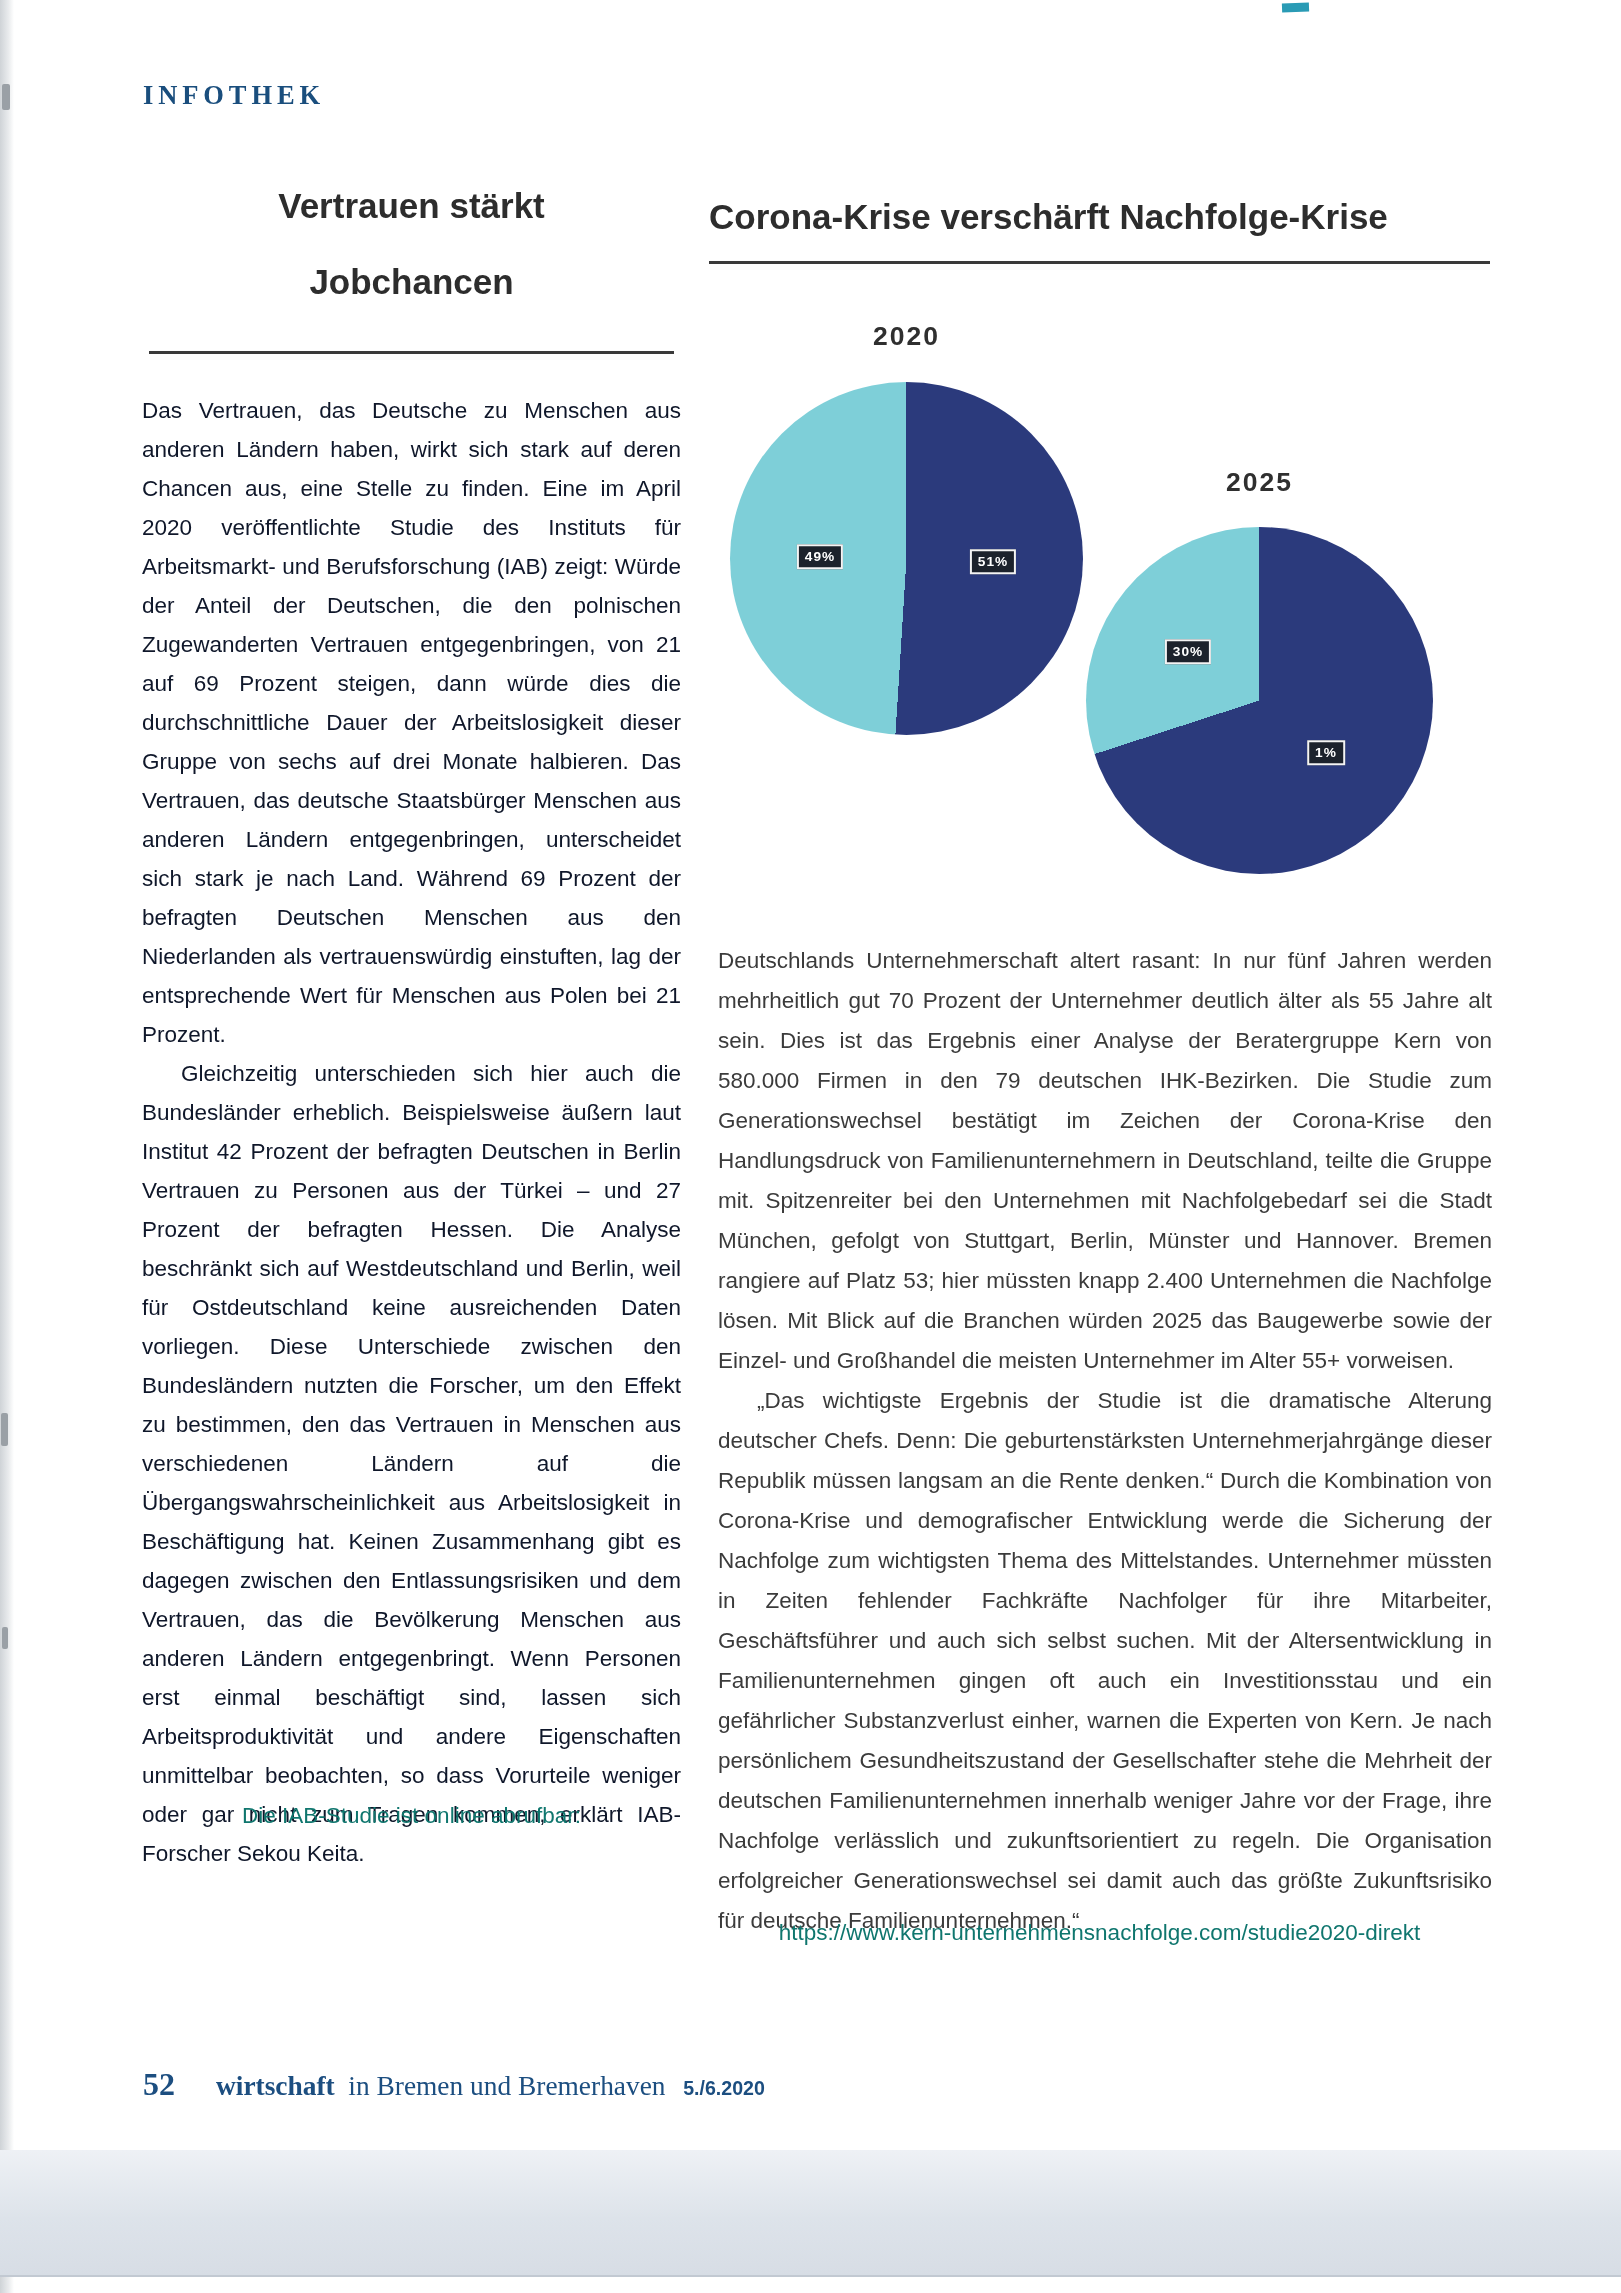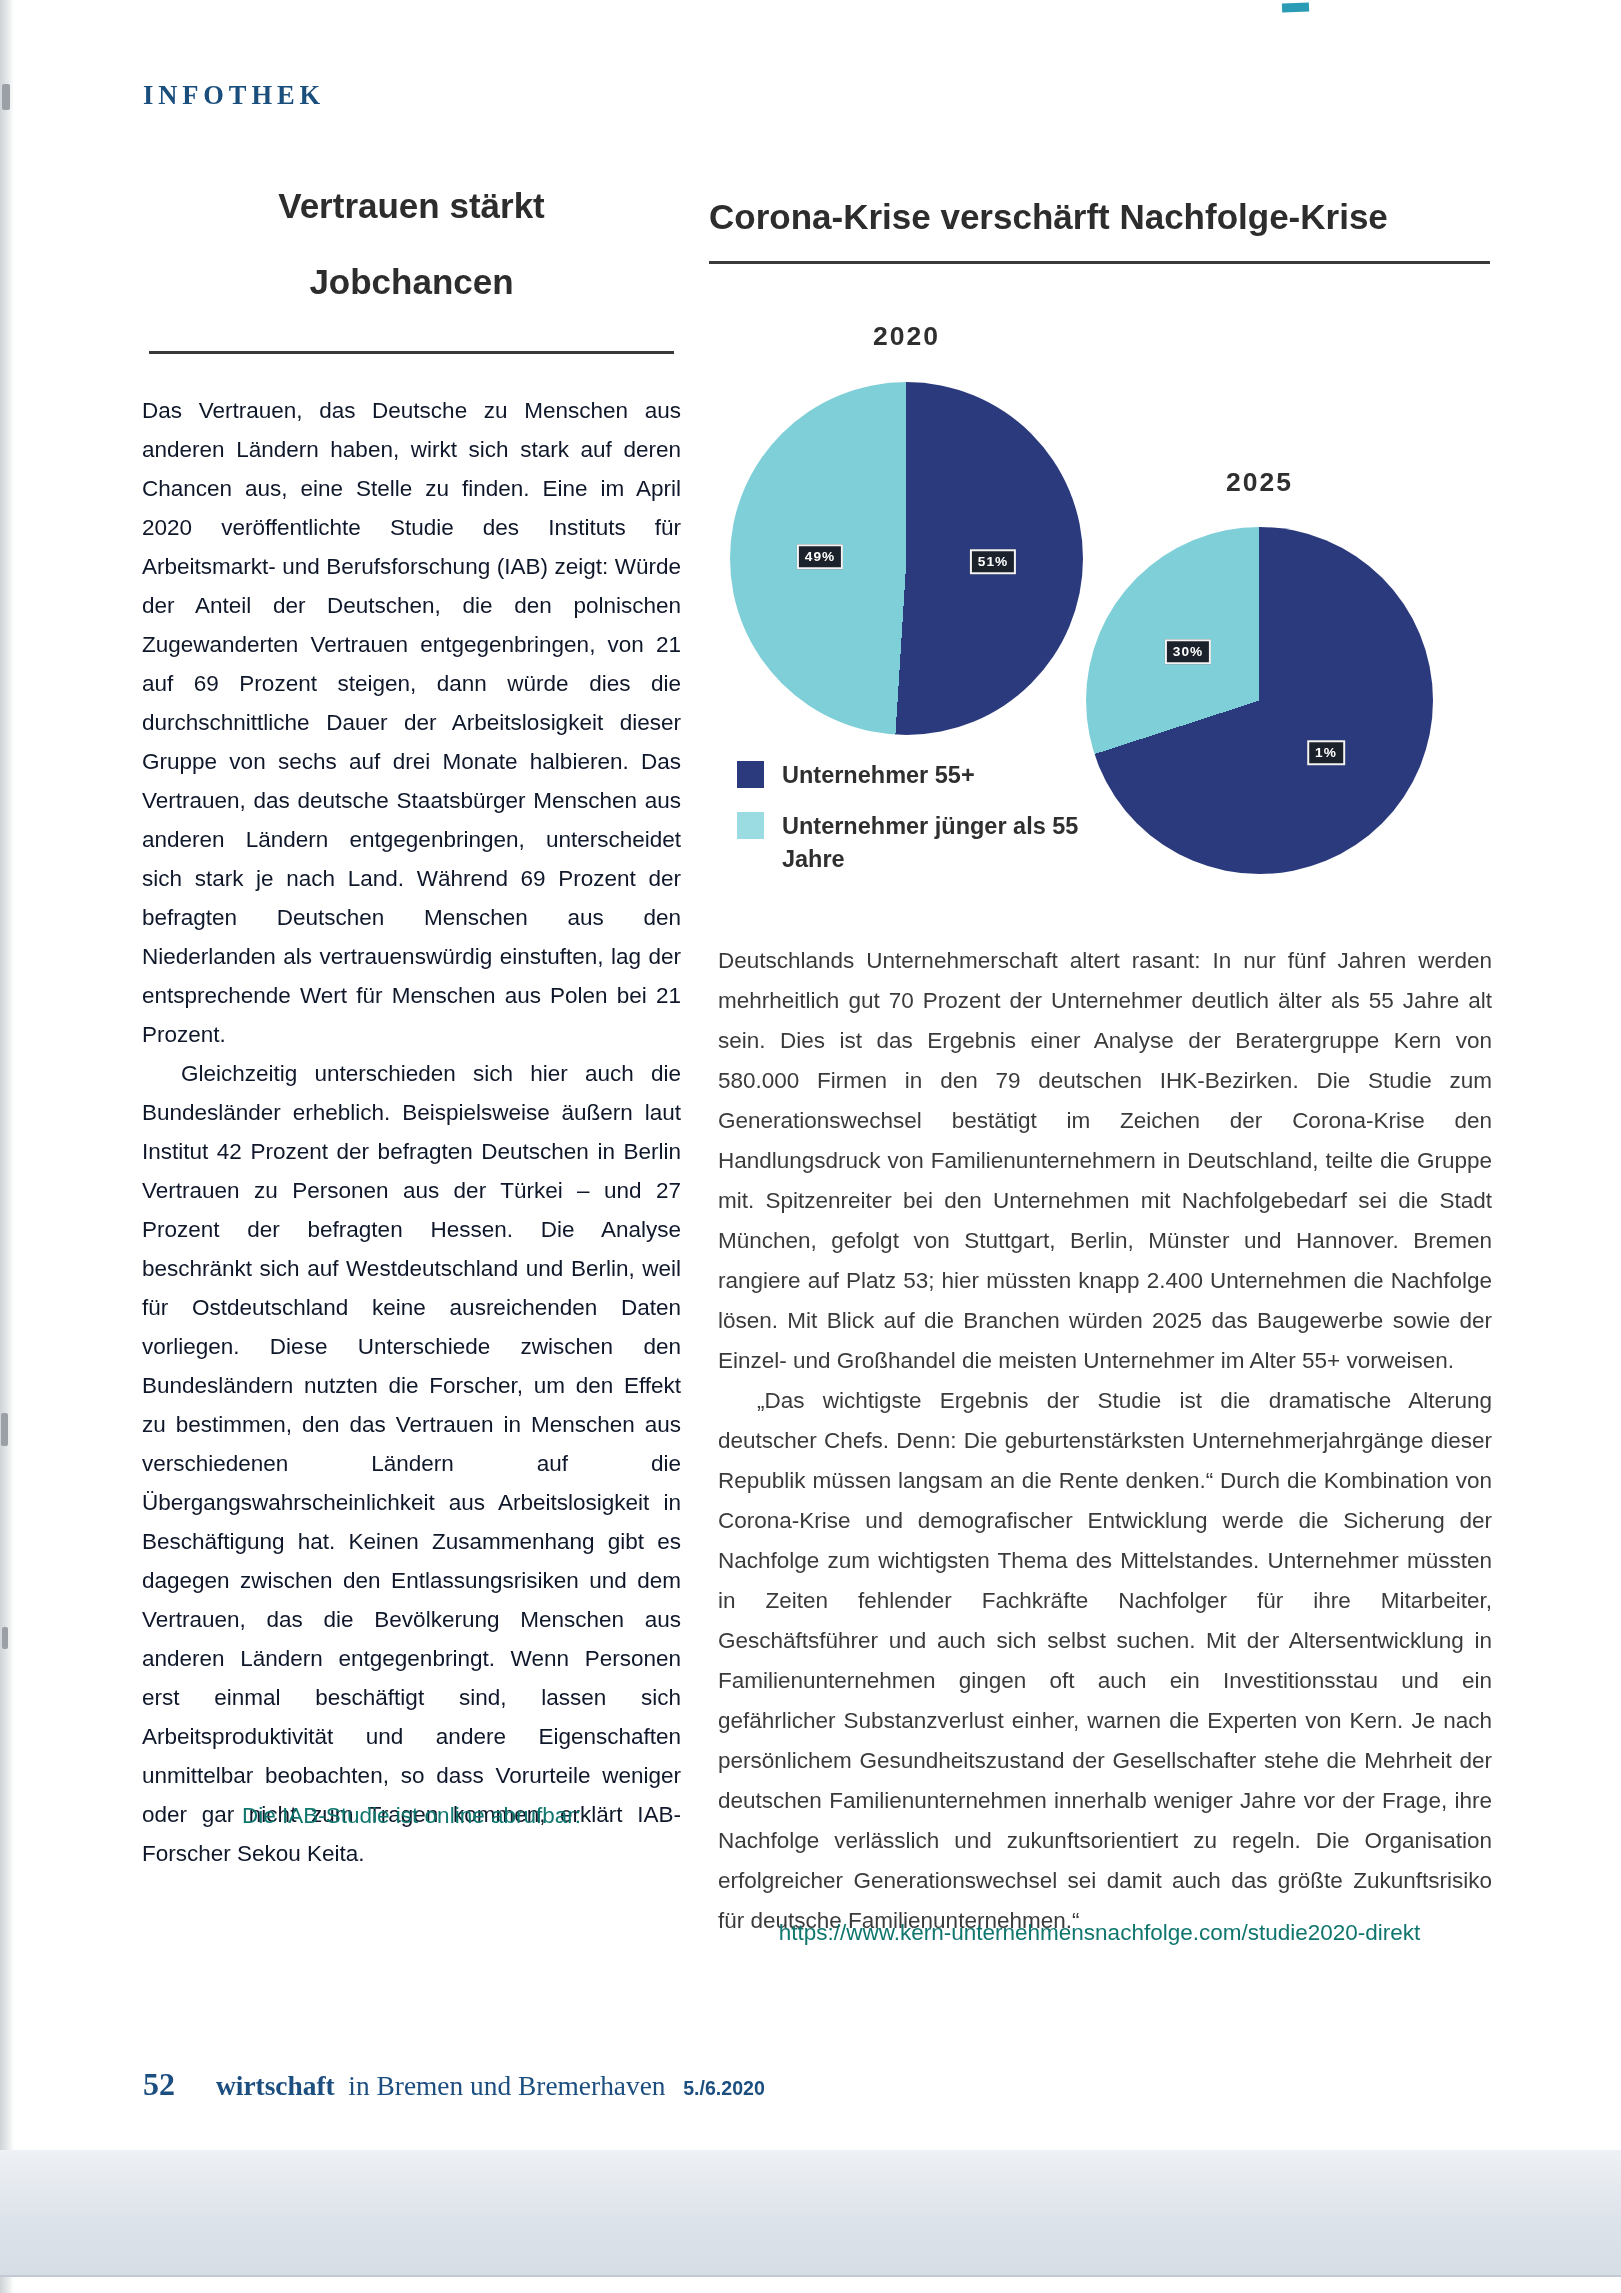--- a/index.html
+++ b/index.html
@@ -89,30 +89,20 @@
   <div class="pie-title pie-title-2020">2020</div>
   <div class="pie pie-2020" style="background: conic-gradient(rgb(43, 58, 124) 0deg, rgb(43, 58, 124) 51%, rgb(126, 207, 216) 51%, rgb(126, 207, 216) 100%);"></div>
   <div class="pct-badge" style="left:820px;top:557px;">49%</div>
   <div class="pct-badge" style="left:993px;top:562px;">51%</div>
 
   <div class="pie-title pie-title-2025">2025</div>
   <div class="pie pie-2025" style="background: conic-gradient(rgb(43, 58, 124) 0deg, rgb(43, 58, 124) 70%, rgb(126, 207, 216) 70%, rgb(126, 207, 216) 100%);"></div>
   <div class="pct-badge" style="left:1188px;top:652px;">30%</div>
   <div class="pct-badge" style="left:1326px;top:753px;">1%</div>
 
-  <div class="legend">
-    <div class="legend-item">
-      <div class="legend-swatch" style="background-color: rgb(43, 58, 124);"></div>
-      <div class="legend-label">Unternehmer 55+</div>
-    </div>
-    <div class="legend-item">
-      <div class="legend-swatch" style="background-color: rgb(154, 220, 226);"></div>
-      <div class="legend-label">Unternehmer jünger als 55 Jahre</div>
-    </div>
-  </div>
 
   <div class="body-right">
     <p class="noindent">Deutschlands Unternehmerschaft altert rasant: In nur fünf Jahren werden mehrheitlich gut 70 Prozent der Unternehmer deutlich älter als 55 Jahre alt sein. Dies ist das Ergebnis einer Analyse der Beratergruppe Kern von 580.000 Firmen in den 79 deutschen IHK-Bezirken. Die Studie zum Generationswechsel bestätigt im Zeichen der Corona-Krise den Handlungsdruck von Familienunternehmern in Deutschland, teilte die Gruppe mit. Spitzenreiter bei den Unternehmen mit Nachfolgebedarf sei die Stadt München, gefolgt von Stuttgart, Berlin, Münster und Hannover. Bremen rangiere auf Platz 53; hier müssten knapp 2.400 Unternehmen die Nachfolge lösen. Mit Blick auf die Branchen würden 2025 das Baugewerbe sowie der Einzel- und Großhandel die meisten Unternehmer im Alter 55+ vorweisen.</p>
     <p class="indent">„Das wichtigste Ergebnis der Studie ist die dramatische Alterung deutscher Chefs. Denn: Die geburtenstärksten Unternehmerjahrgänge dieser Republik müssen langsam an die Rente denken.“ Durch die Kombination von Corona-Krise und demografischer Entwicklung werde die Sicherung der Nachfolge zum wichtigsten Thema des Mittelstandes. Unternehmer müssten in Zeiten fehlender Fachkräfte Nachfolger für ihre Mitarbeiter, Geschäftsführer und auch sich selbst suchen. Mit der Altersentwicklung in Familienunternehmen gingen oft auch ein Investitionsstau und ein gefährlicher Substanzverlust einher, warnen die Experten von Kern. Je nach persönlichem Gesundheitszustand der Gesellschafter stehe die Mehrheit der deutschen Familienunternehmen innerhalb weniger Jahre vor der Frage, ihre Nachfolge verlässlich und zukunftsorientiert zu regeln. Die Organisation erfolgreicher Generationswechsel sei damit auch das größte Zukunftsrisiko für deutsche Familienunternehmen.“</p>
   </div>
 
   <div class="linkblock linkblock-right">
     <div>https://www.kern-unternehmensnachfolge.com/studie2020-direkt</div>
   </div>
 

